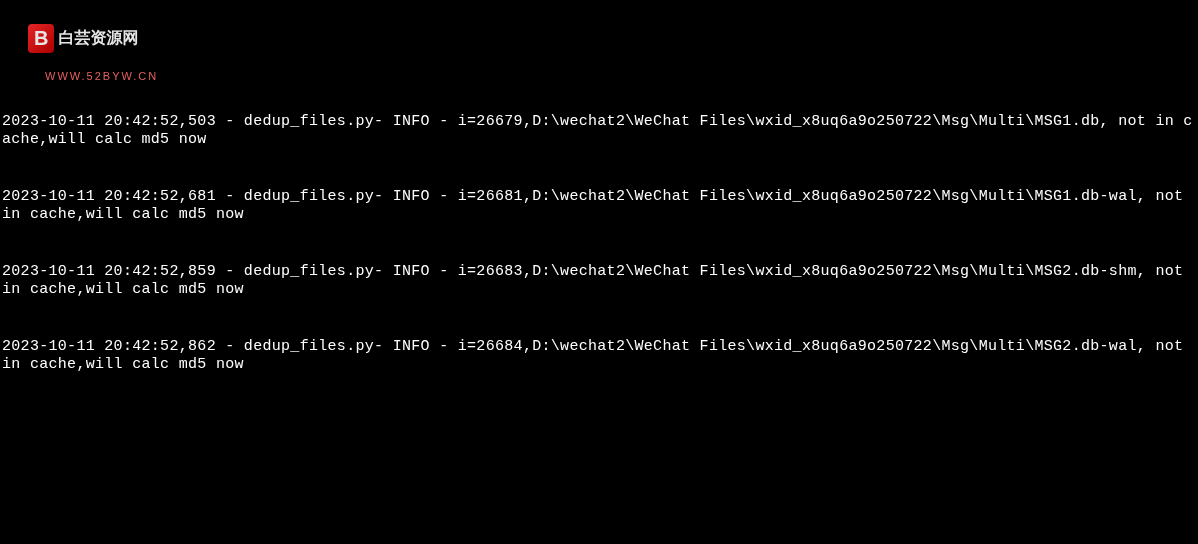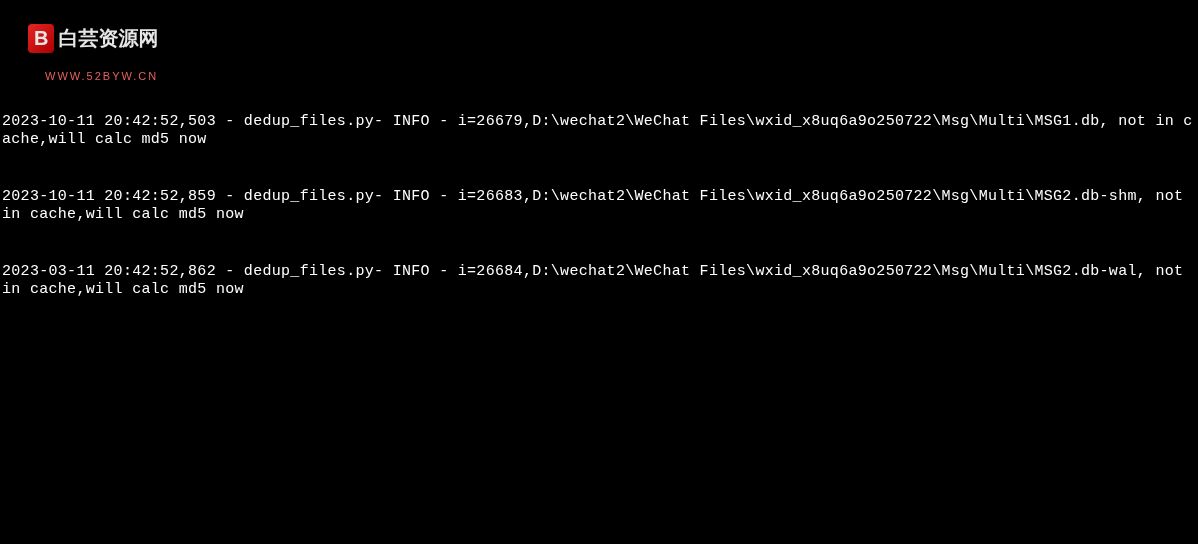--- a/index.html
+++ b/index.html
@@ -46,43 +46,44 @@
       background: linear-gradient(135deg, #ff2a2a, #c00000);
       color: #fff;
       font-weight: bold;
       font-size: 20px;
       padding: 2px 6px;
       border-radius: 4px;
       font-family: sans-serif;
     }
     .watermark-text {
       color: #ffffff;
-      font-size: 20px;
+      font-size: 16px;
       font-weight: bold;
       font-family: sans-serif;
       text-shadow: 1px 1px 2px rgba(0,0,0,0.8);
     }
     .watermark-url {
       color: #ff6b6b;
       font-size: 11px;
       font-family: sans-serif;
       letter-spacing: 2px;
       margin-left: 35px;
       margin-top: -2px;
     }
   </style>
 </head>
 <body>
 
 
 
 <div class="terminal">
   <span class="log-line">2023-10-11 20:42:52,503 - dedup_files.py- INFO - i=26679,D:\wechat2\WeChat Files\wxid_x8uq6a9o250722\Msg\Multi\MSG1.db, not in cache,will calc md5 now</span>
+  <span class="log-line">2023-10-11 20:42:52,681 - dedup_files.py- INFO - i=26681,D:\wechat2\WeChat Files\wxid_x8uq6a9o250722\Msg\Multi\MSG1.db-wal, not in cache,will calc md5 now</span>
   <span class="log-line">2023-10-11 20:42:52,859 - dedup_files.py- INFO - i=26683,D:\wechat2\WeChat Files\wxid_x8uq6a9o250722\Msg\Multi\MSG2.db-shm, not in cache,will calc md5 now</span>
-  <span class="log-line">2023-03-11 20:42:52,862 - dedup_files.py- INFO - i=26684,D:\wechat2\WeChat Files\wxid_x8uq6a9o250722\Msg\Multi\MSG2.db-wal, not in cache,will calc md5 now</span>
+  <span class="log-line">2023-10-11 20:42:52,862 - dedup_files.py- INFO - i=26684,D:\wechat2\WeChat Files\wxid_x8uq6a9o250722\Msg\Multi\MSG2.db-wal, not in cache,will calc md5 now</span>
   
   
   
   
   
   
   
   
 </div>
 

